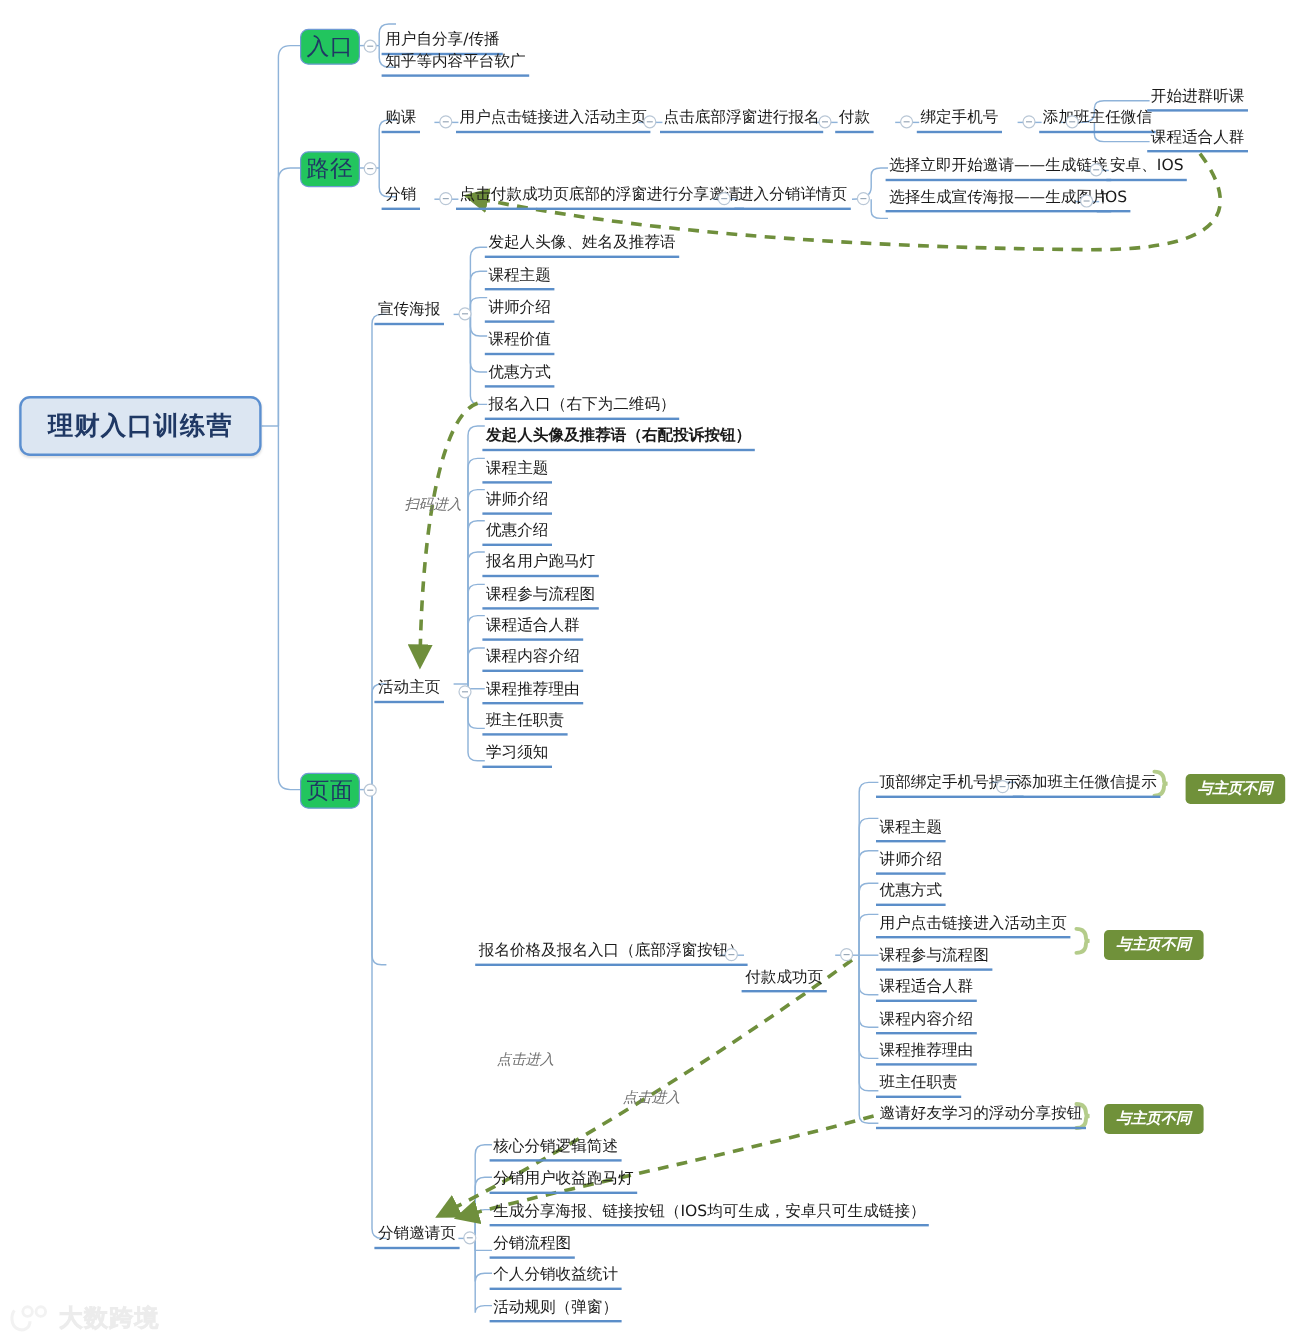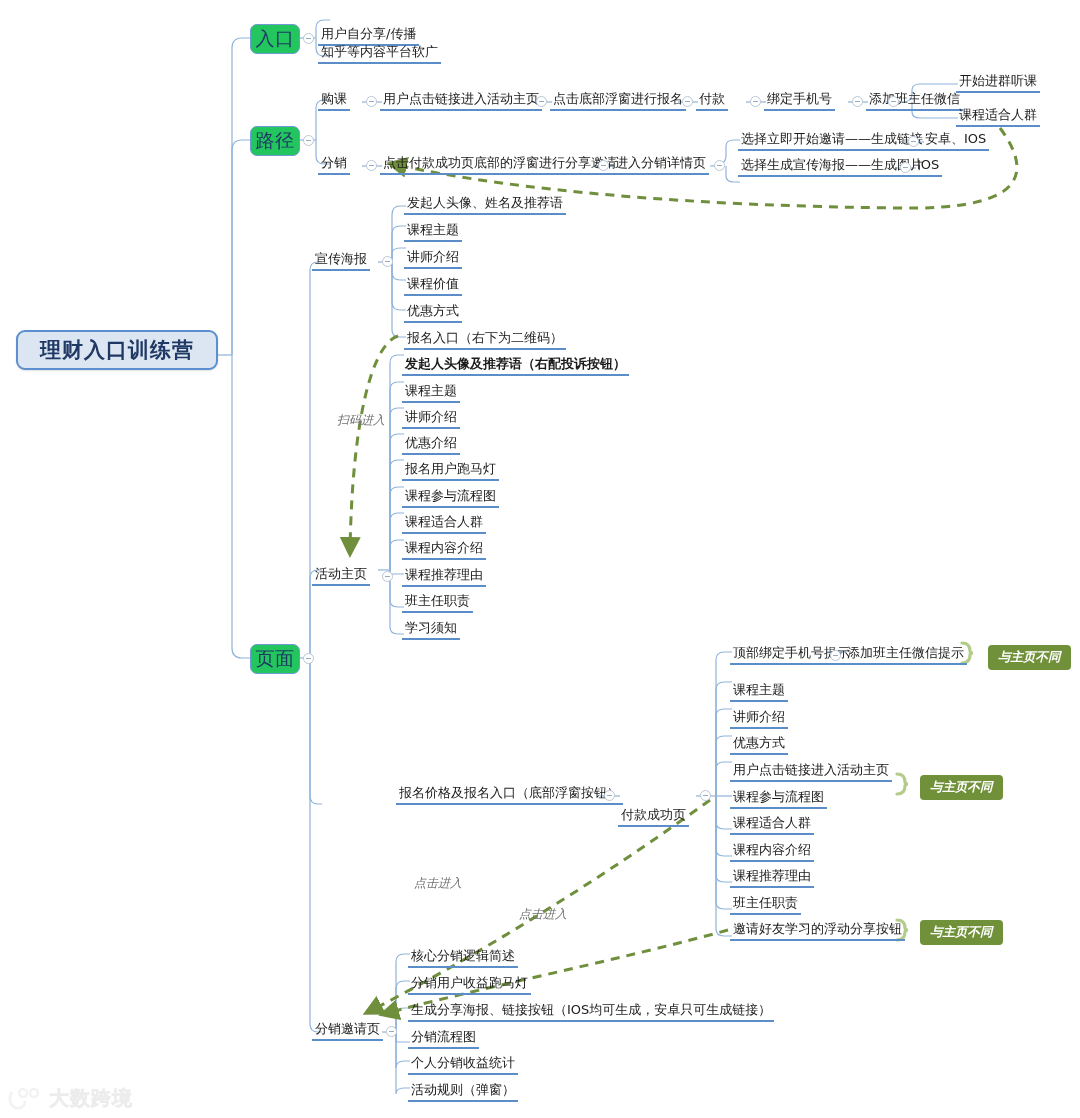--- a/index.html
+++ b/index.html
@@ -206,21 +206,21 @@
       <path d="M1000,128 C1040,182 1010,210 900,208 C700,206 520,192 392,164"></path>
 
       <path d="M398,336 C372,344 352,420 350,552"></path>
 
       <path d="M710,800 C600,880 470,960 368,1012"></path>
 
       <path d="M728,930 C620,960 470,990 384,1014"></path>
     </g>
   </svg>
 
-  <div class="root" style="left:16px; top:330px; width:202px; height:40px;">理财入口训练营</div>
+  <div class="root" style="left:16px; top:330px; width:202px; height:50px;">理财入口训练营</div>
 
   <div class="lvl1" style="left:250px; top:24px; width:50px; height:30px;">入口</div>
   <div class="dot" style="left:303px; top:33px;"></div>
 
   <div class="lvl1" style="left:250px; top:126px; width:50px; height:30px;">路径</div>
   <div class="dot" style="left:303px; top:135px;"></div>
 
   <div class="lvl1" style="left:250px; top:644px; width:50px; height:30px;">页面</div>
   <div class="dot" style="left:303px; top:653px;"></div>
 

